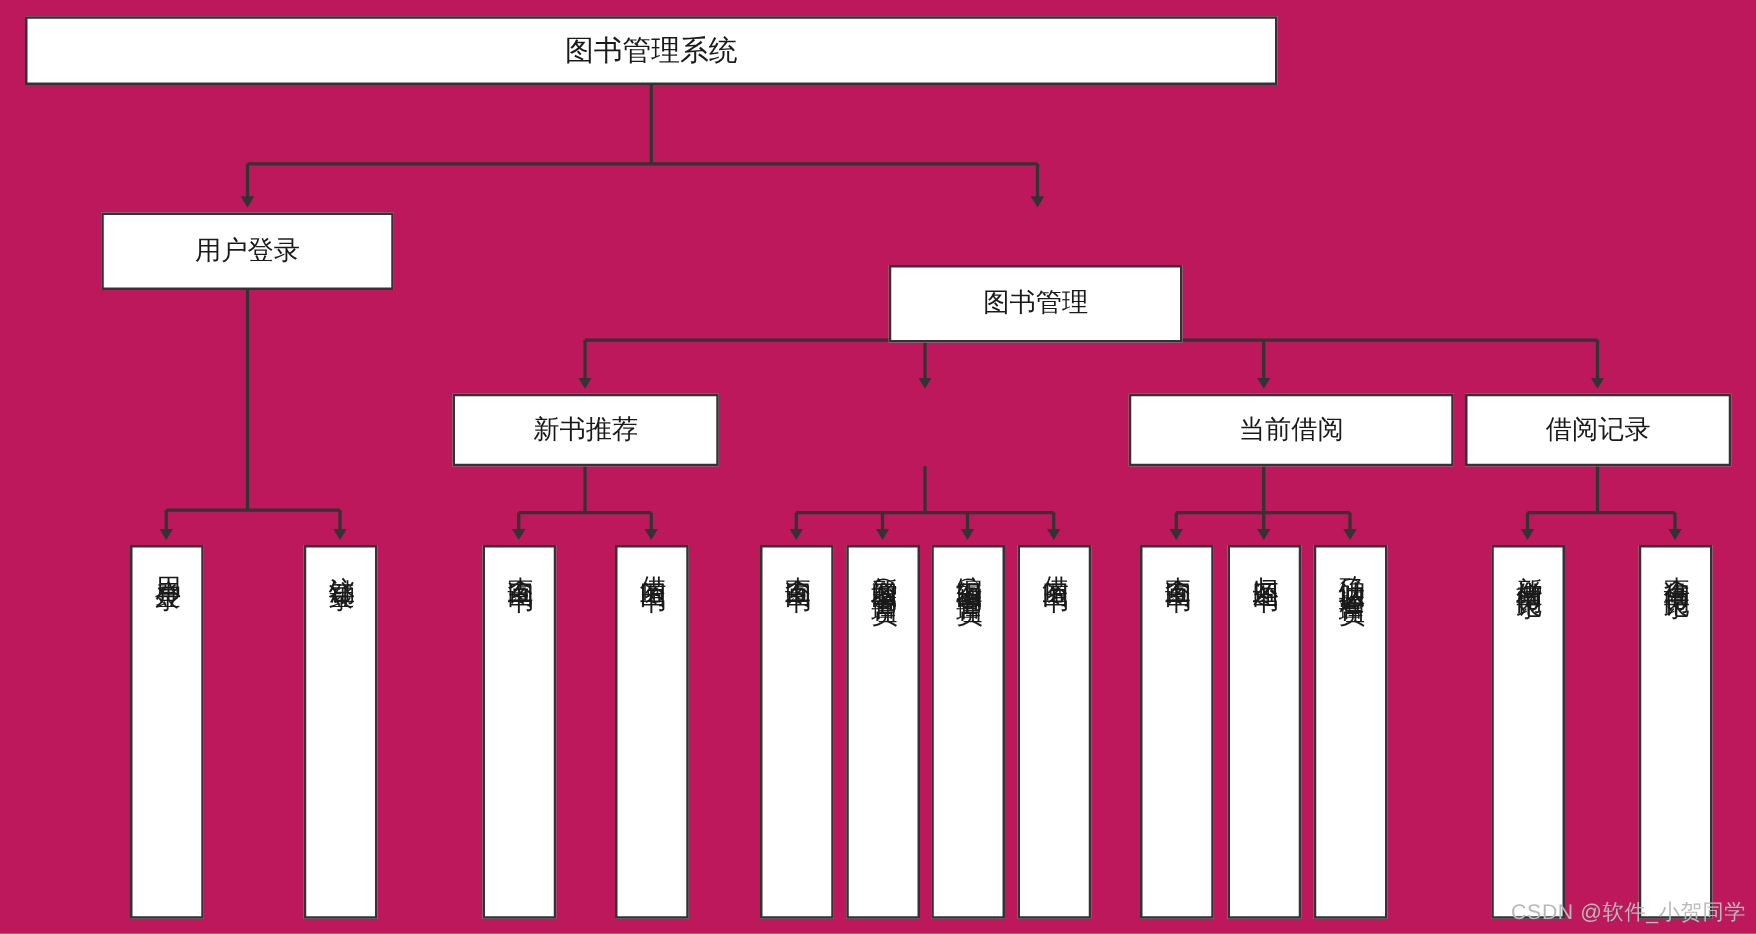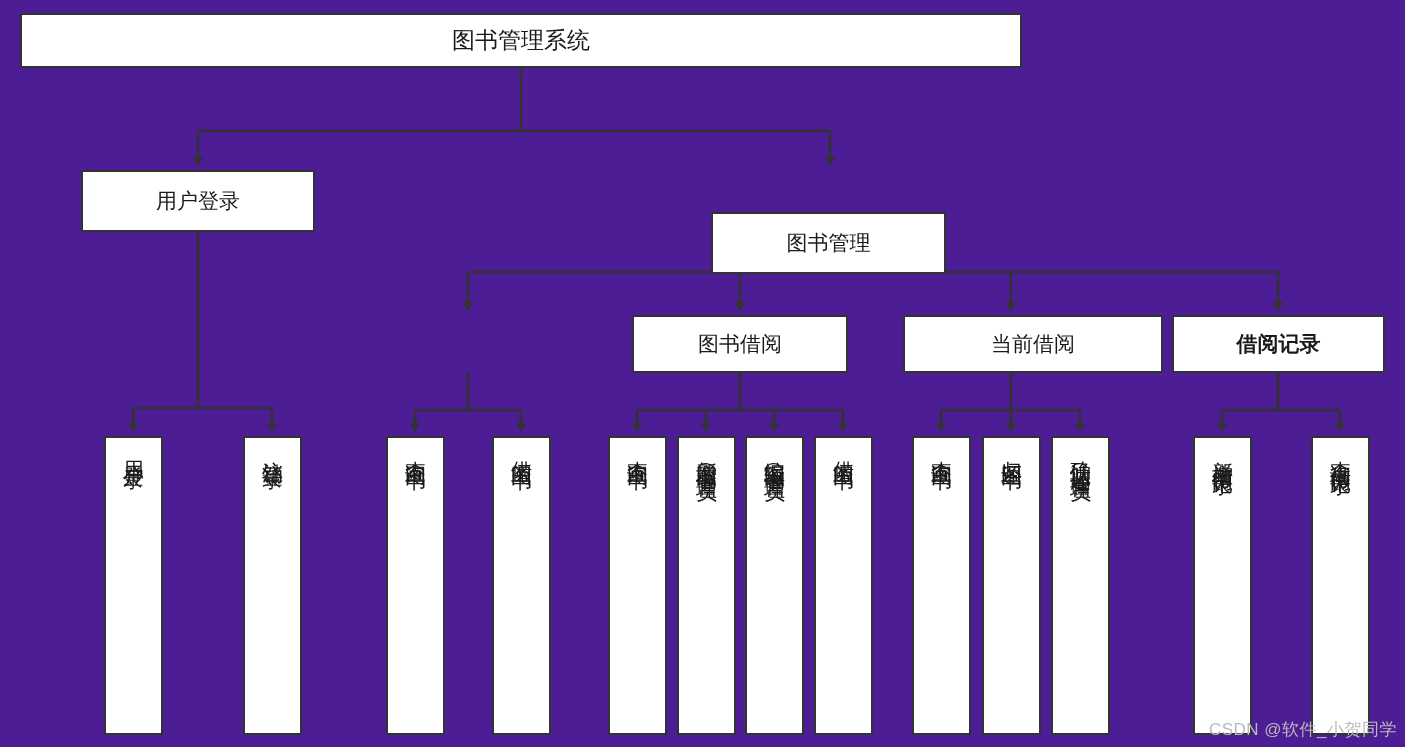--- a/index.html
+++ b/index.html
@@ -1,18 +1,18 @@
 <!DOCTYPE html>
 <html><head>
 <meta charset="utf-8">
 <style>
   html,body{margin:0;padding:0;background:#ffffff;}
   body{width:1405px;height:747px;overflow:hidden;
        font-family:"Liberation Sans","DejaVu Sans",sans-serif;}
-  #stage{position:relative;width:1405px;height:747px;background:#4c1d95;}
+  #stage{position:relative;width:1405px;height:747px;background:#be185d;}
   svg.edges{position:absolute;left:0;top:0;width:1405px;height:747px;}
 
   .node{position:absolute;box-sizing:border-box;background:#ffffff;
         border:2px solid #333333;display:flex;align-items:center;
         justify-content:center;color:#1a1a1a;}
   .node .lbl{display:block;text-align:center;line-height:1.18;}
 
   .node.root{font-size:23px;}
   .node.l2{font-size:21px;}
   .node.l3{font-size:21px;}
@@ -88,27 +88,27 @@
     <span class="lbl">图书管理系统</span>
   </div>
 
   <div class="node l2" style="left:81px;top:170px;width:234px;height:62px;">
     <span class="lbl">用户登录</span>
   </div>
   <div class="node l2" style="left:711px;top:170px;width:235px;height:62px;margin-top:42px;">
     <span class="lbl">图书管理</span>
   </div>
 
-  <div class="node l3" style="left:632px;top:315px;width:216px;height:58px;">
-    <span class="lbl">图书借阅</span>
+  <div class="node l3" style="left:362px;top:315px;width:213px;height:58px;">
+    <span class="lbl">新书推荐</span>
   </div>
   <div class="node l3" style="left:903px;top:315px;width:260px;height:58px;">
     <span class="lbl">当前借阅</span>
   </div>
-  <div class="node l3" style="left:1172px;top:315px;width:213px;height:58px;font-weight:bold;">
+  <div class="node l3" style="left:1172px;top:315px;width:213px;height:58px;">
     <span class="lbl">借阅记录</span>
   </div>
 
   <div class="node leaf" style="left:104px;top:436px;width:59px;height:299px;">
     <span class="lbl">用户登录</span>
   </div>
   <div class="node leaf" style="left:243px;top:436px;width:59px;height:299px;">
     <span class="lbl">注销登录</span>
   </div>
 

